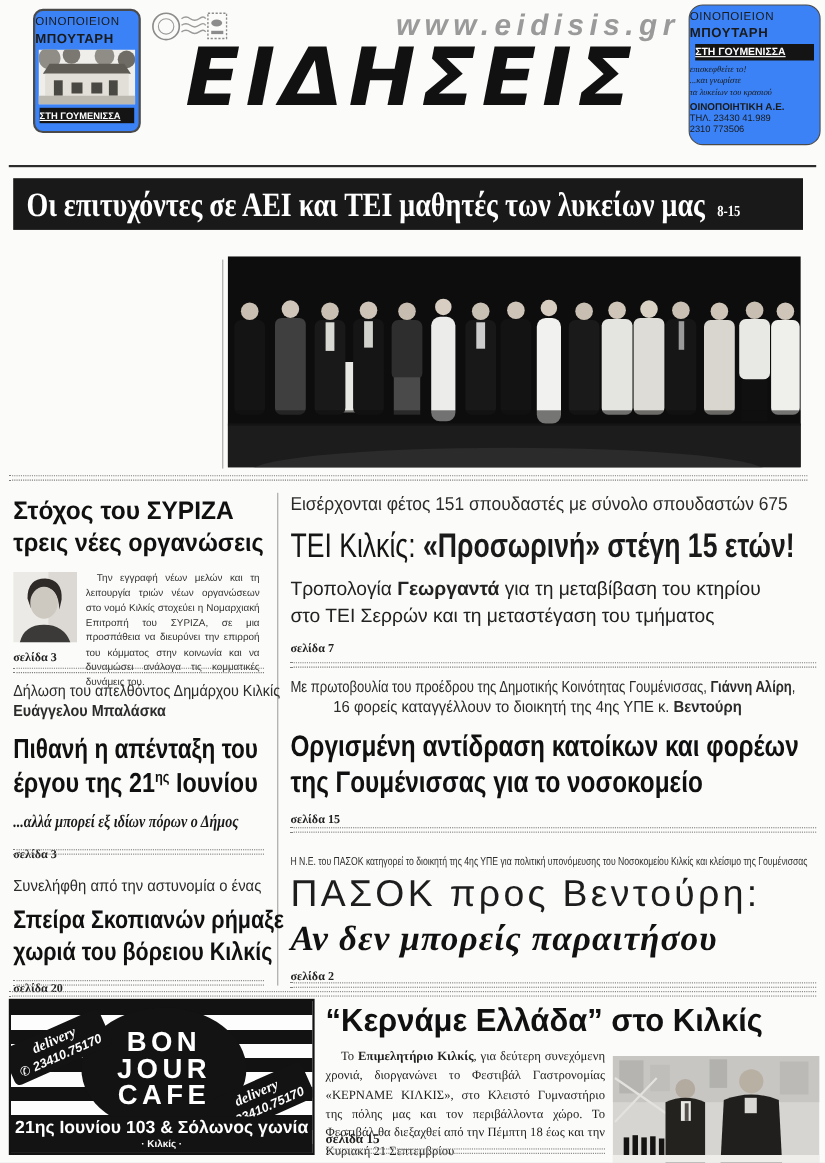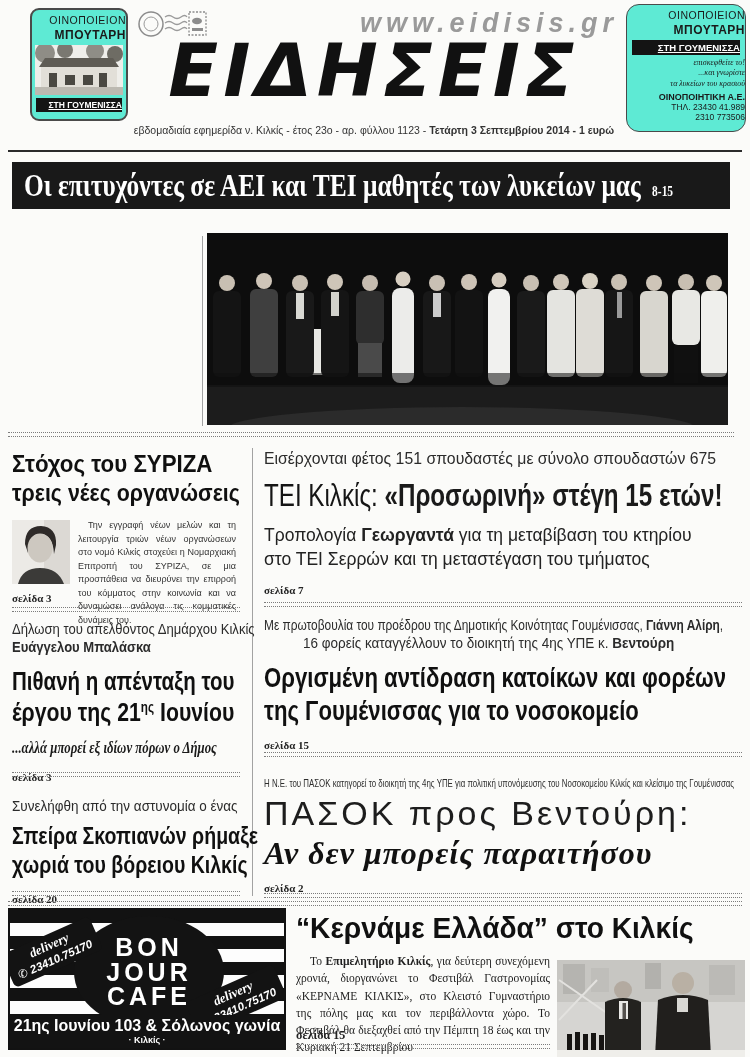--- a/index.html
+++ b/index.html
@@ -9,21 +9,21 @@
   .serif{font-family:"Liberation Serif","DejaVu Serif",serif;}
   .sqz{display:inline-block;transform-origin:0 50%;white-space:nowrap;}
   .s97{transform:scaleX(.97)} .s93{transform:scaleX(.93)} .s90{transform:scaleX(.90)} .s85{transform:scaleX(.85)} .s82{transform:scaleX(.82)}
   .s80{transform:scaleX(.80)} .s78{transform:scaleX(.78)} .s75{transform:scaleX(.75)}
   .dotline{height:3px;border-top:1px dotted #7c7c7c;border-bottom:1px dotted #7c7c7c;}
   .vrule{width:0;border-left:1px solid #a2a2a2;}
   .pg{font-family:"Liberation Serif","DejaVu Serif",serif;font-weight:bold;font-size:11px;color:#222;}
   .kicker{font-size:15px;color:#2b2b2b;line-height:1.25;}
   .hl{font-weight:bold;color:#101010;}
   
-  .adbox{border:2px solid #4a4a4a;border-radius:9px;background:#5eead4;text-align:right;box-sizing:border-box;}
+  .adbox{border:2px solid #4a4a4a;border-radius:9px;background:#3b82f6;text-align:left;box-sizing:border-box;}
   .adbox .l1{font-size:10.5px;letter-spacing:.5px;margin-top:4px;}
   .adbox .l2{font-size:12px;font-weight:bold;letter-spacing:.5px;margin:2px 0 3px;}
   .invbar{background:#141414;color:#fff;font-weight:bold;text-decoration:underline;}
   .masthead{font-weight:bold;font-style:italic;font-family:"DejaVu Sans","Liberation Sans",sans-serif;
             color:#111;letter-spacing:5px;line-height:1;}
   .website{font-weight:bold;font-style:italic;color:#9a9a9a;letter-spacing:5px;}
   .tagline{font-size:10.5px;color:#333;}
   .bannerbar{background:#191919;color:#fff;display:flex;align-items:center;}
   
   .bonjour{background:repeating-linear-gradient(180deg,#121212 0 13px,#fdfdfd 13px 26px);
@@ -74,23 +74,20 @@
     <path d="M28 21 q4 -3 8 0 t8 0 t6 0" fill="none" stroke="#9a9a9a" stroke-width="1.3"></path>
     <rect x="52" y="4" width="17" height="23" fill="none" stroke="#8c8c8c" stroke-width="1.3" stroke-dasharray="2 1.5"></rect>
     <ellipse cx="60" cy="13" rx="5" ry="3.2" fill="#8c8c8c"></ellipse>
     <rect x="55" y="20" width="11" height="3" fill="#8c8c8c"></rect>
   </svg>
 
   <div class="abs masthead" style="left:128px;top:34px;width:492px;font-size:73px;text-align:center;">ΕΙΔΗΣΕΙΣ</div>
 
   <div class="abs website" style="left:258px;top:8px;width:360px;font-size:27px;text-align:right;">www.eidisis.gr</div>
 
-  <div class="abs tagline" style="left:128px;top:124px;width:492px;text-align:center;">
-    <span>εβδομαδιαία εφημερίδα ν. Κιλκίς  -  έτος 23ο  -  αρ. φύλλου 1123 - </span><b>Τετάρτη 3 Σεπτεμβρίου 2014 - 1 ευρώ</b>
-  </div>
 
   <div class="abs adbox" style="left:626px;top:4px;width:120px;height:128px;border-radius:13px;border-width:1.5px;">
     <div class="l1">ΟΙΝΟΠΟΙΕΙΟΝ</div>
     <div class="l2">ΜΠΟΥΤΑΡΗ</div>
     <div class="invbar" style="font-size:9.5px;padding:2px 0;margin:0 5px 3px;">ΣΤΗ ΓΟΥΜΕΝΙΣΣΑ</div>
     <div class="serif" style="font-style:italic;font-size:8px;line-height:1.3;">
       <span>επισκεφθείτε το!</span><br>
       <span>...και γνωρίστε</span><br>
       <span>τα λυκείων  του κρασιού</span>
     </div>

